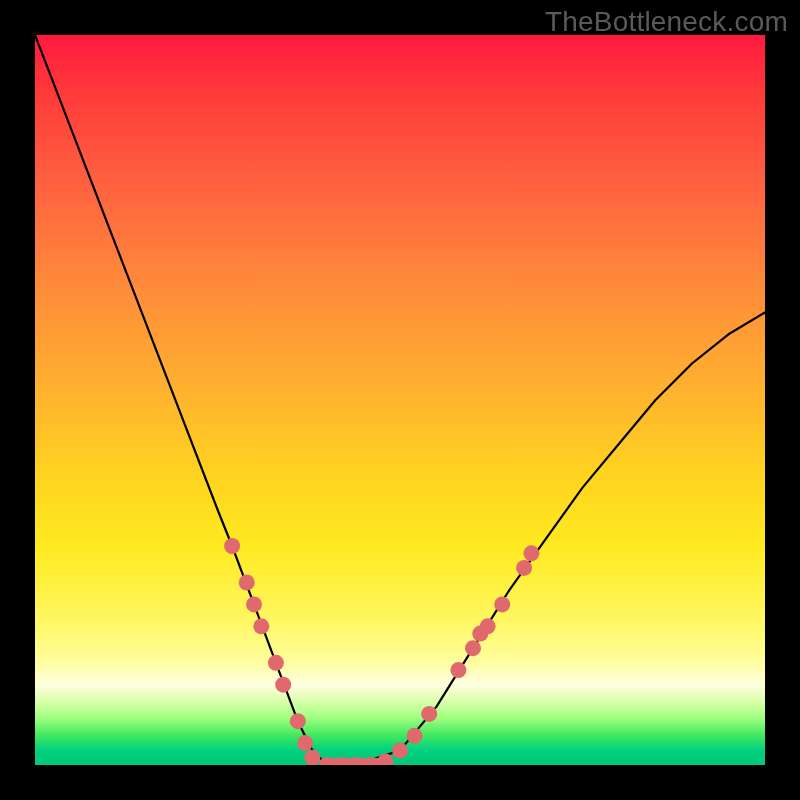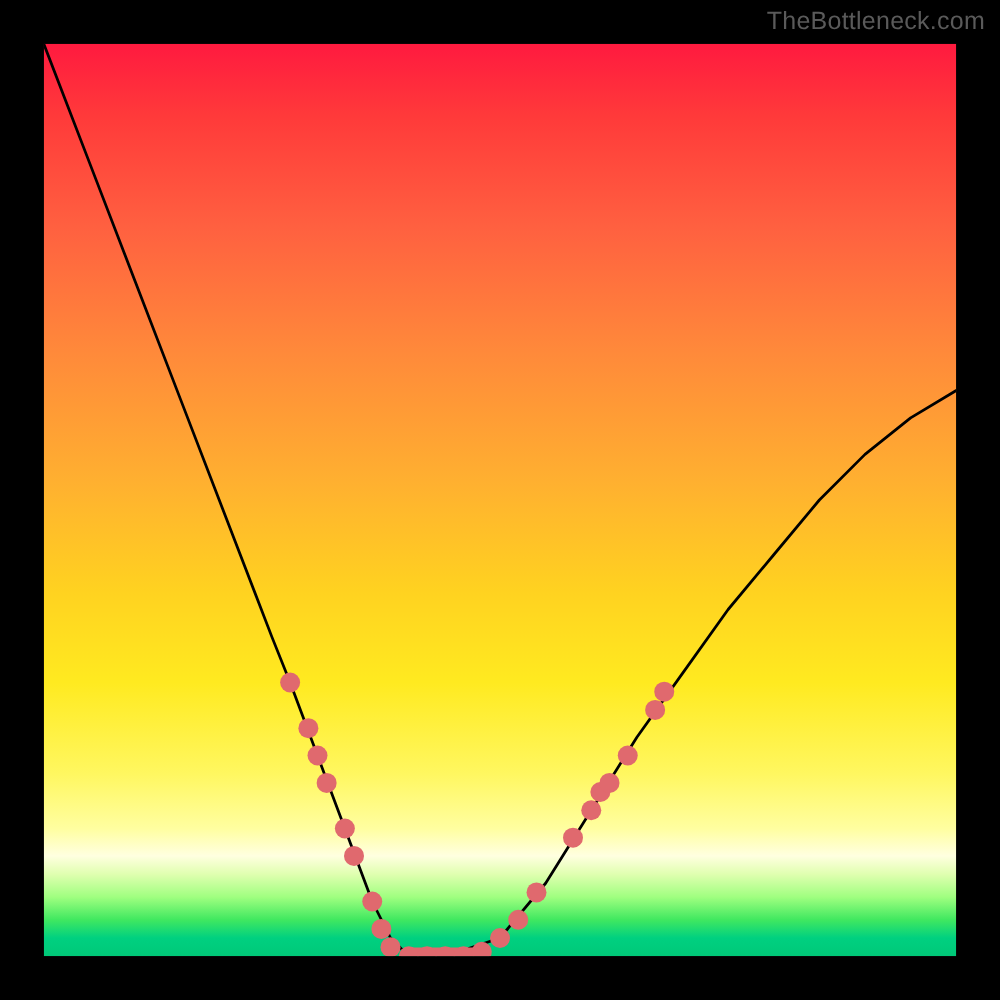--- a/index.html
+++ b/index.html
@@ -45,21 +45,21 @@
       #40e860 96%,
       #00d080 98%,
       #00c878 100%
     );
   }
   .attrib {
     position: absolute;
     top: 6px;
     right: 12px;
     font-family: Arial, Helvetica, sans-serif;
-    font-size: 20px;
+    font-size: 28px;
     color: #5a5a5a;
     font-weight: 500;
     letter-spacing: 0.2px;
   }
   svg.curve {
     position: absolute;
     inset: 0;
   }
 </style>
 </head>

